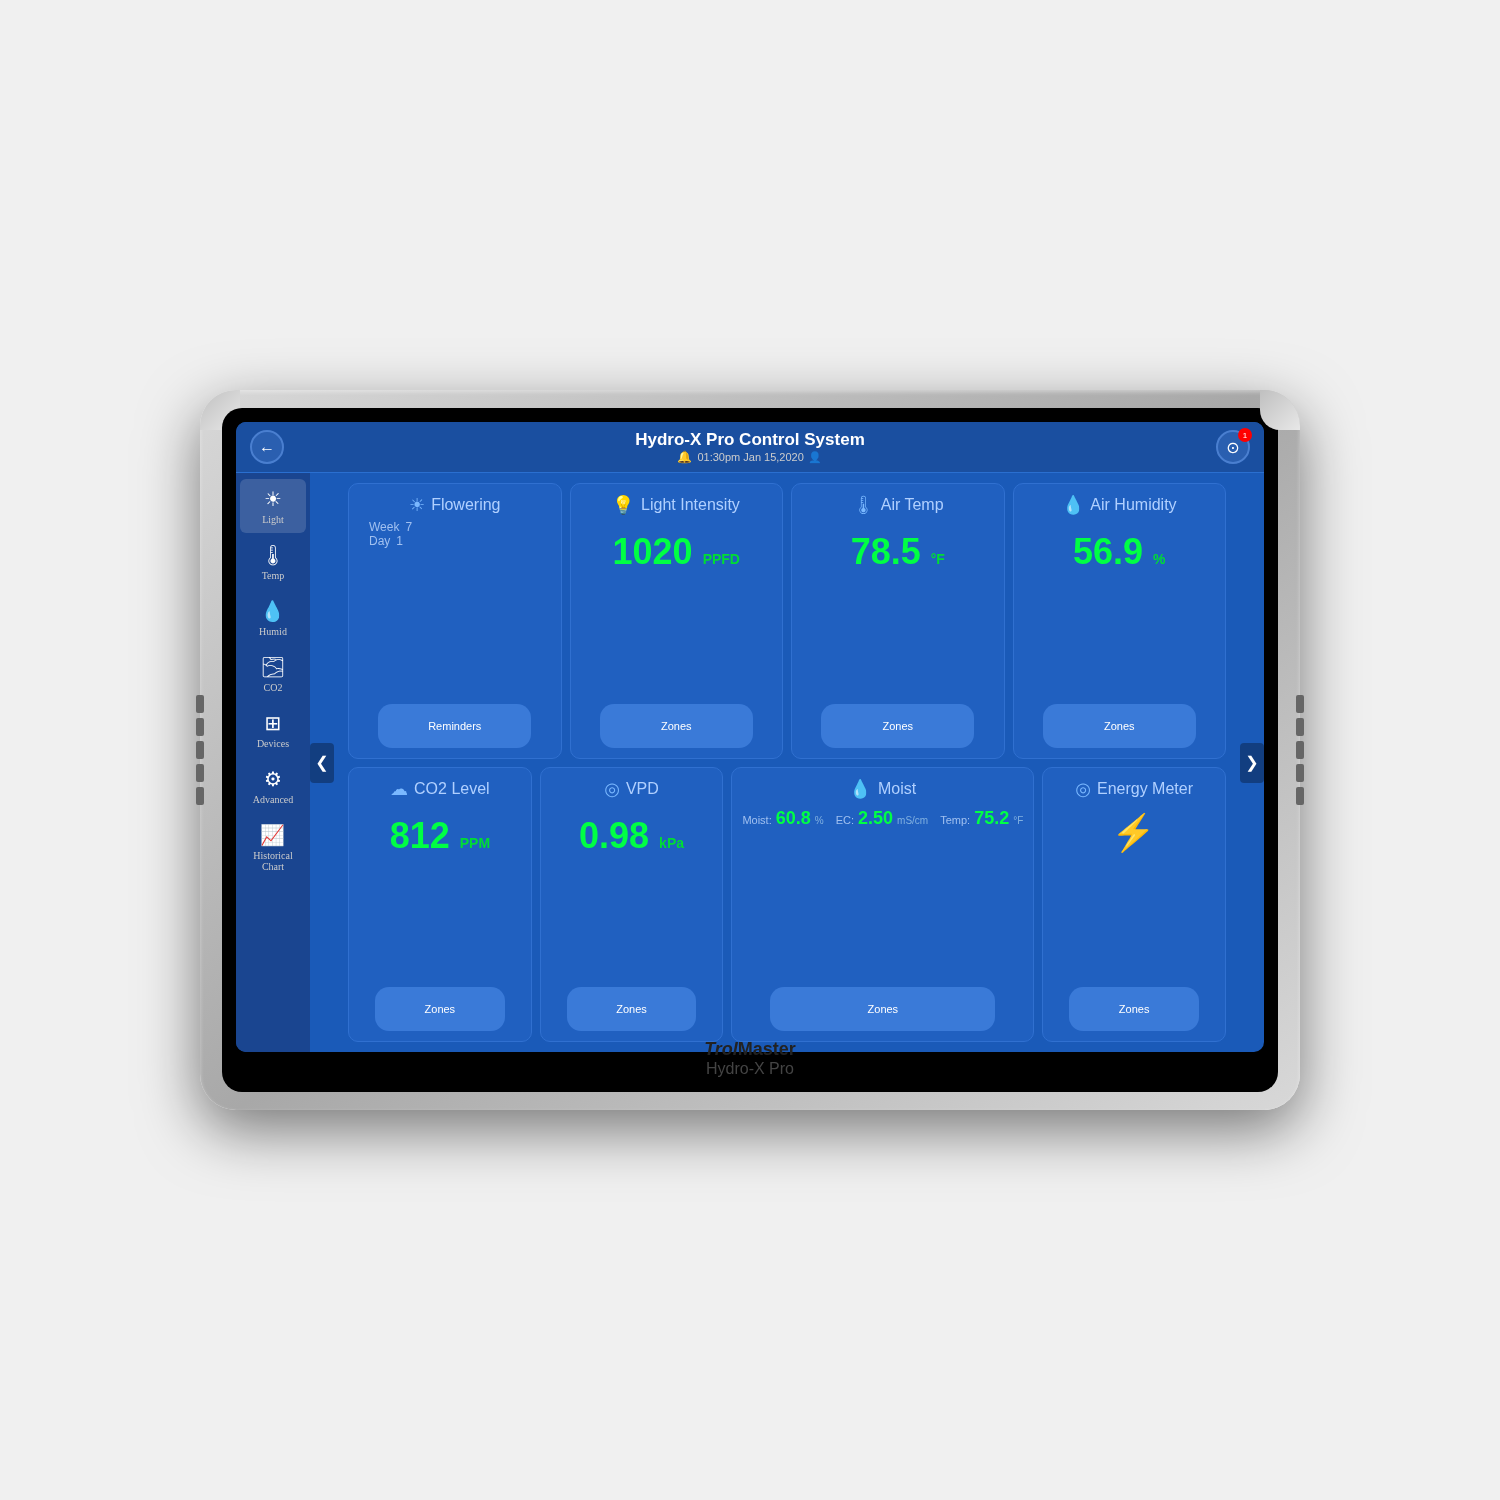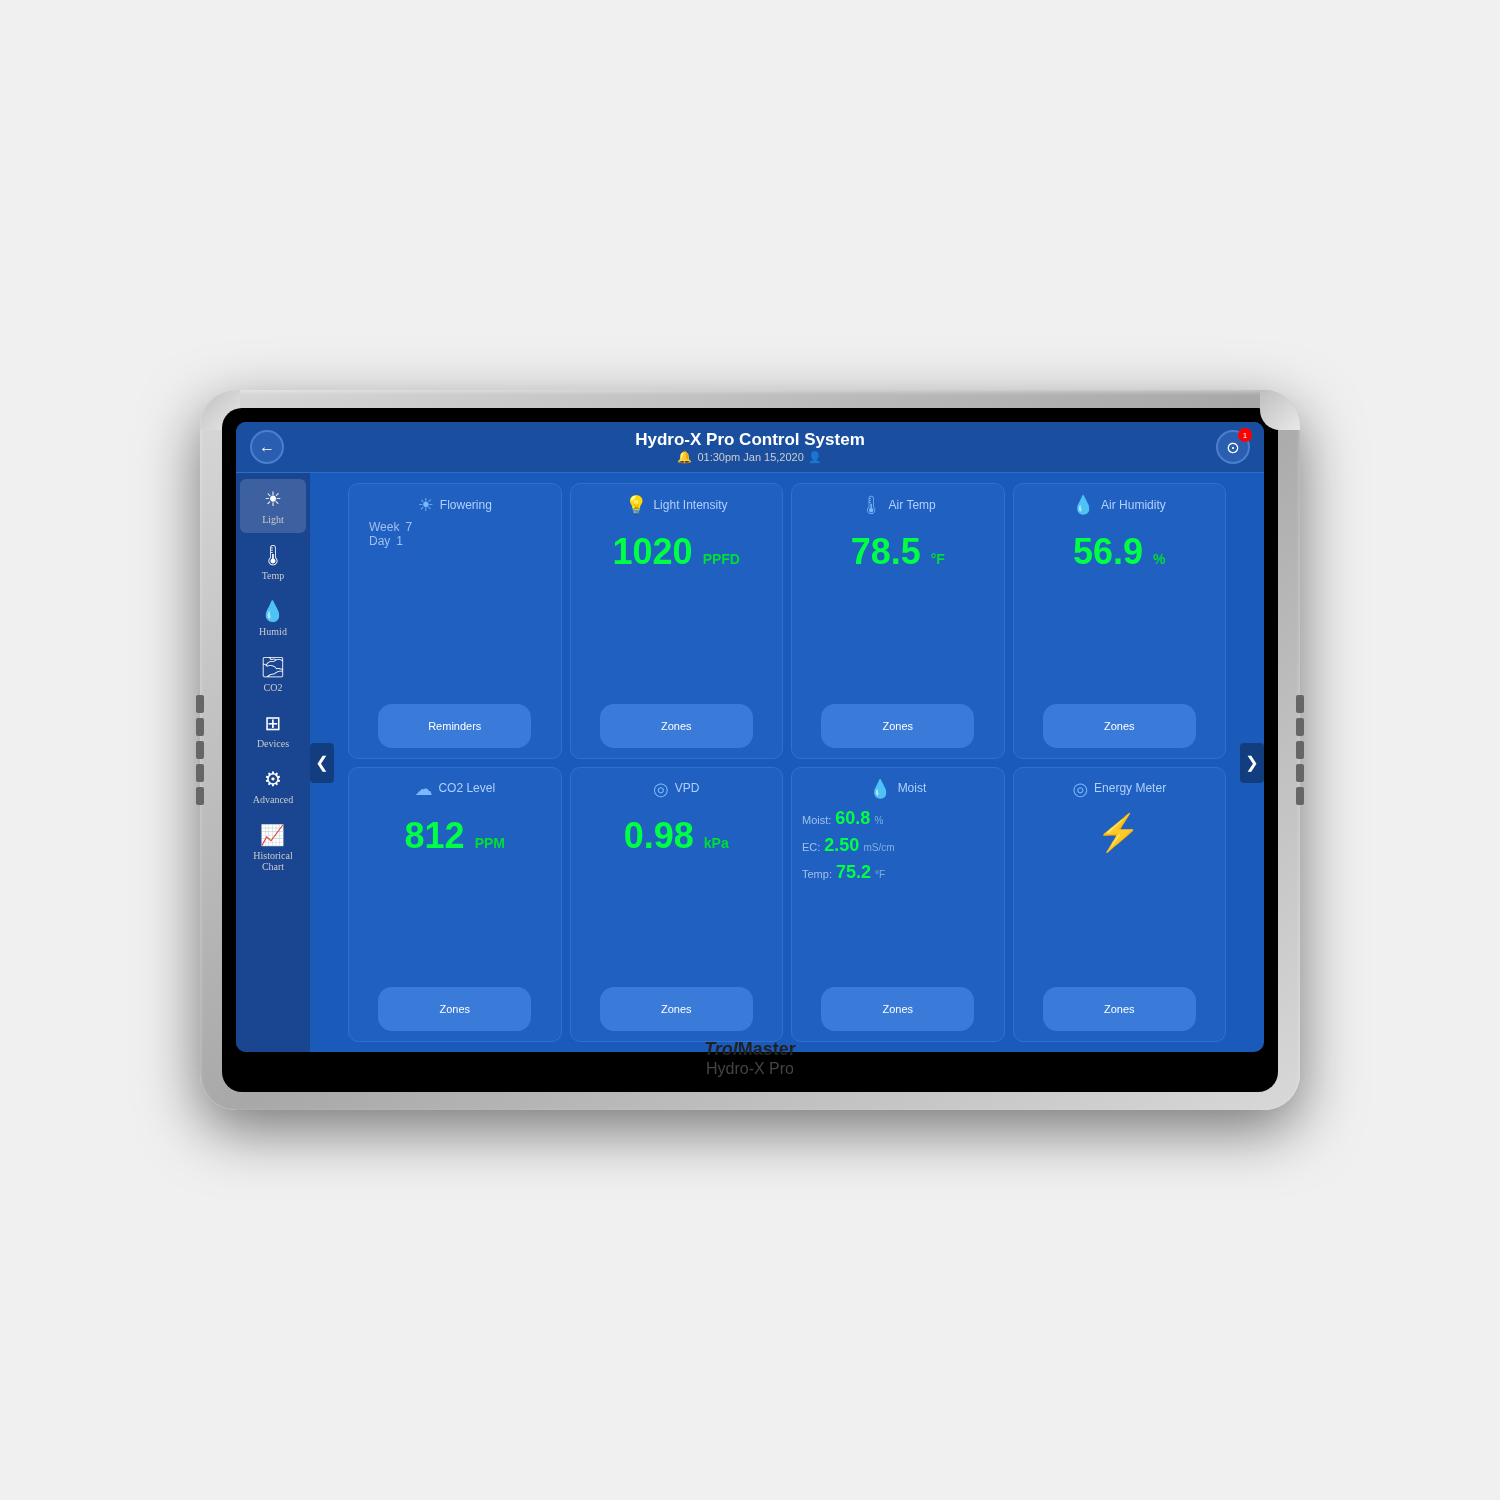--- a/index.html
+++ b/index.html
@@ -248,21 +248,21 @@
     .card-header {
       display: flex;
       align-items: center;
       gap: 6px;
       margin-bottom: 4px;
       width: 100%;
       justify-content: center;
     }
     .card-icon { font-size: 18px; color: #7ab8ff; }
     .card-title {
-      font-size: 12px;
+      font-size: 16px;
       color: #b0d0ff;
       text-align: center;
       line-height: 1.2;
     }
 
     .card-value {
       font-size: 36px;
       font-weight: bold;
       color: #00ff44;
       line-height: 1;
@@ -297,22 +297,21 @@
       width: 100%;
       padding-left: 10px;
     }
 
     
     .medium-row {
       width: 100%;
       font-size: 11px;
       color: #a0c0f0;
       display: flex;
-      flex-direction: column;
-      gap: 6px;
+      gap: 12px;
       margin: 4px 0;
     }
     .medium-row-item {
       display: flex;
       align-items: baseline;
       gap: 4px;
     }
     .medium-val {
       font-size: 18px;
       color: #00ff44;

